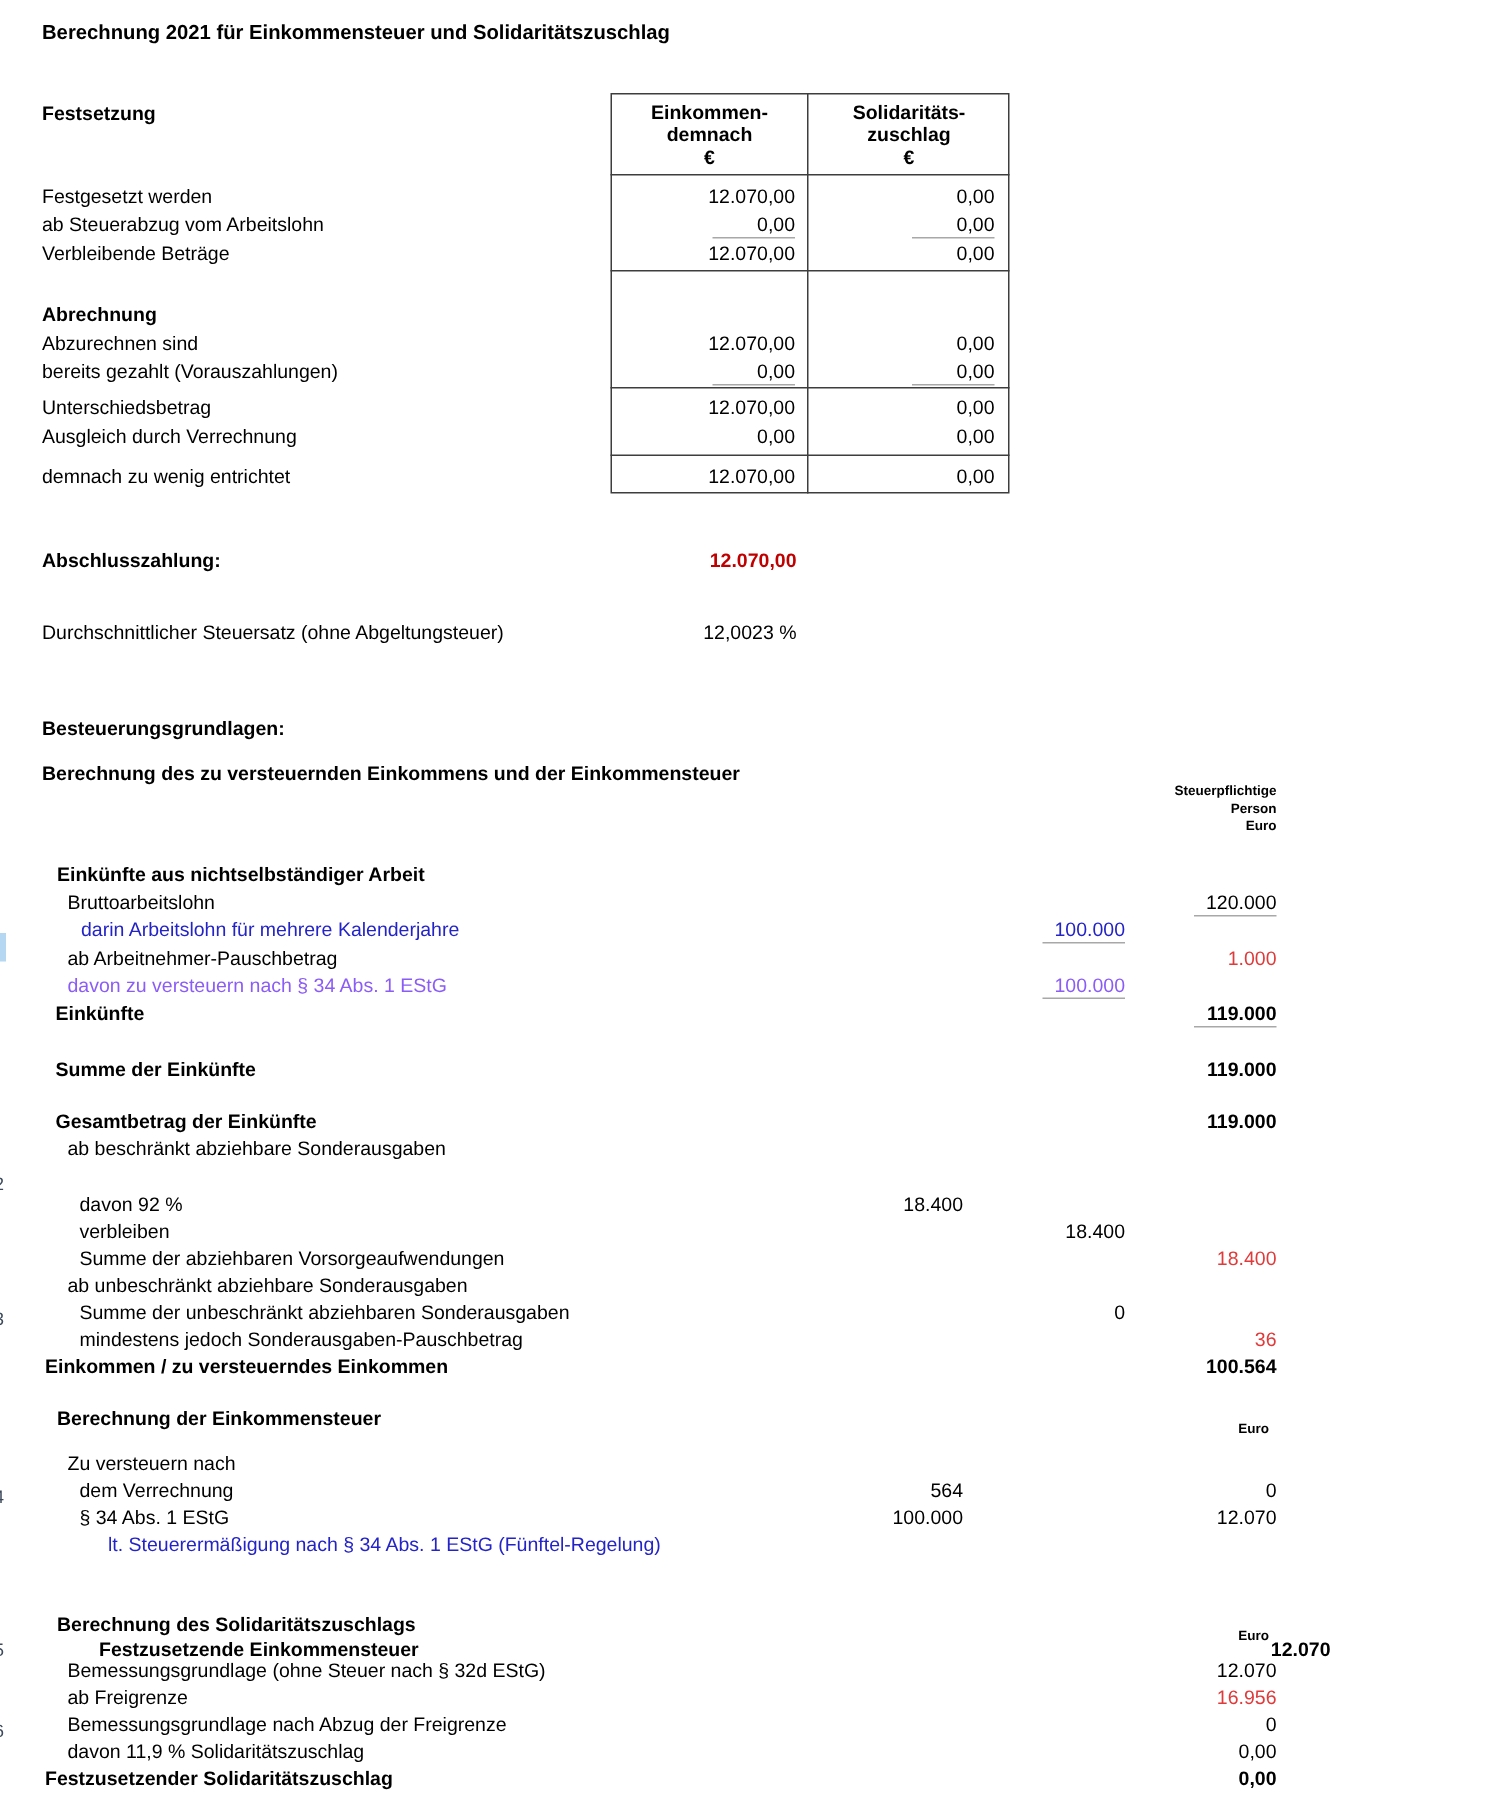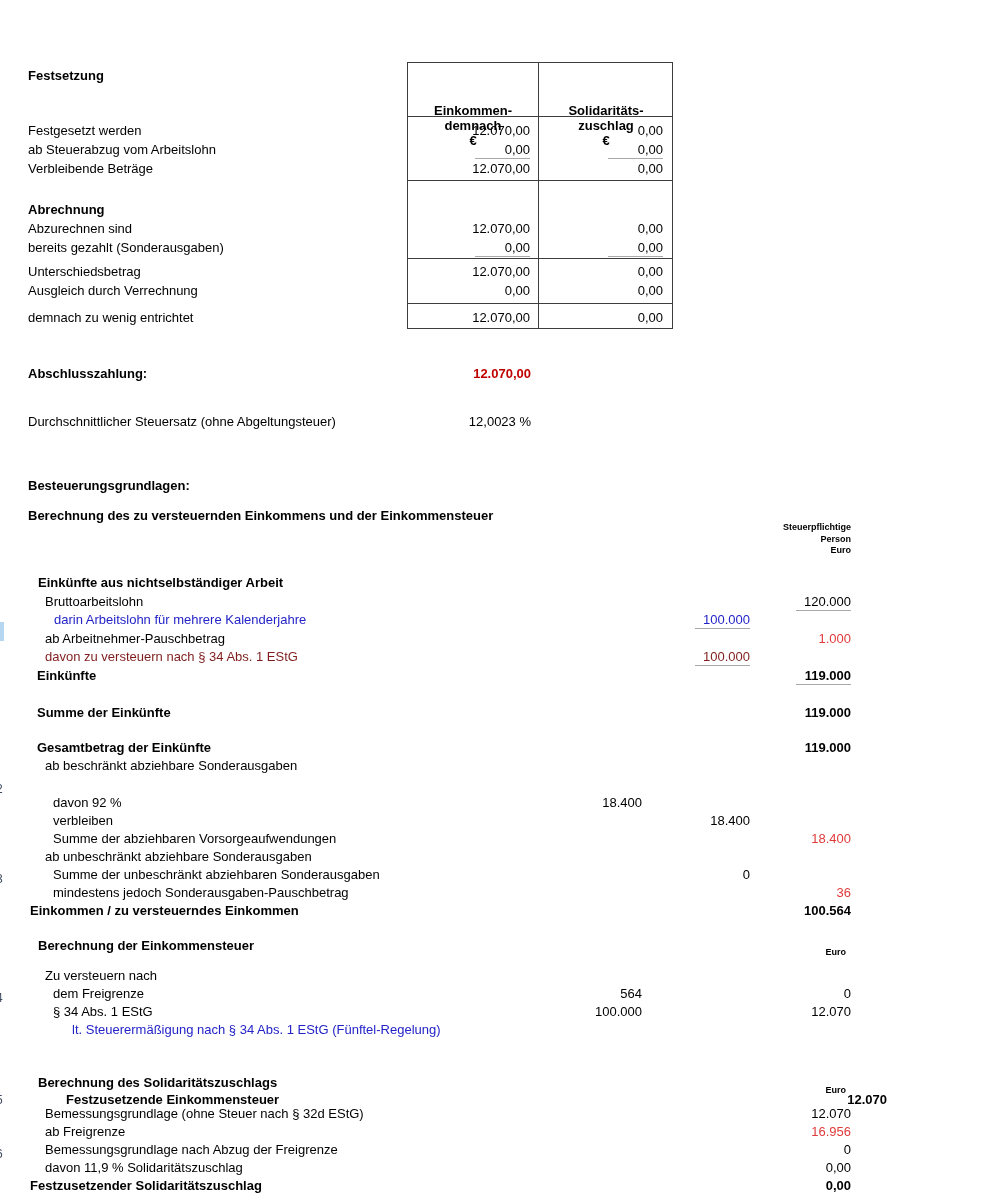--- a/index.html
+++ b/index.html
@@ -4,39 +4,40 @@
 <style>
   html,body{margin:0;padding:0;background:#fff;}
   #doc{position:relative;width:1008px;height:1200px;background:#fff;overflow:hidden;
        font-family:"Liberation Sans",sans-serif;color:#000;}
   .title{position:absolute;top:14px;left:28px;font-size:13.5px;font-weight:700;white-space:nowrap;}
   .line{position:absolute;left:0;width:100%;height:17px;font-size:13px;line-height:15px;white-space:nowrap;}
   .lab{position:absolute;top:0;}
   .val{position:absolute;top:0;text-align:right;}
   .bold{font-weight:700;}
   .blue{color:#2323c8;}
-  .green{color:#7f1d1d;}
+  .green{color:#8b5cf6;}
   .red{color:#e03a3a;}
   .redbold{color:#c00000;font-weight:700;}
   .u{display:inline-block;min-width:55px;text-align:right;border-bottom:1.5px solid #a8a8a8;padding-bottom:1px;}
   .link-u{text-decoration:underline;}
   .tborder{position:absolute;box-sizing:border-box;}
   .outer{left:407px;top:62px;width:266px;height:267px;border:1.5px solid #3d3d3d;}
   .vline{left:538px;top:62px;width:0;height:267px;border-left:1.5px solid #3d3d3d;}
   .hline{left:407px;width:266px;height:0;border-top:1.5px solid #3d3d3d;}
-  .th{position:absolute;top:67px;font-size:13px;line-height:15px;font-weight:700;text-align:center;margin-top:36px;}
+  .th{position:absolute;top:67px;font-size:13px;line-height:15px;font-weight:700;text-align:center;}
   .smallnote{position:absolute;font-size:9px;line-height:11.5px;font-weight:700;text-align:right;white-space:nowrap;}
   #person-note{top:522px;right:157px;width:110px;}
   .marker{position:absolute;left:-4px;width:12px;font-size:12px;line-height:13px;color:#3d4a5c;}
   .bluebar{position:absolute;left:0;top:622px;width:4px;height:19px;background:#b5d7f2;}
 </style>
 </head>
 <body>
 
 <div id="doc">
+  <div class="title">Berechnung 2021 für Einkommensteuer und Solidaritätszuschlag</div>
 
   <div class="tborder outer"></div>
   <div class="tborder vline"></div>
   <div class="tborder hline" style="top:116px"></div>
   <div class="tborder hline" style="top:180px"></div>
   <div class="tborder hline" style="top:258px"></div>
   <div class="tborder hline" style="top:303px"></div>
 
   <div id="person-note" class="smallnote">
       <div>Steuerpflichtige</div>
@@ -65,21 +66,21 @@
     </div>
     <div class="line bold" style="top: 202px;">
       <span class="lab" style="left: 28px;">Abrechnung</span>
     </div>
     <div class="line" style="top: 221px;">
       <span class="lab" style="left: 28px;">Abzurechnen sind</span>
       <span class="val" style="right: 478px;">12.070,00</span>
       <span class="val" style="right: 345px;">0,00</span>
     </div>
     <div class="line" style="top: 240px;">
-      <span class="lab" style="left: 28px;">bereits gezahlt (Sonderausgaben)</span>
+      <span class="lab" style="left: 28px;">bereits gezahlt (Vorauszahlungen)</span>
       <span class="val u" style="right: 478px;">0,00</span>
       <span class="val u" style="right: 345px;">0,00</span>
     </div>
     <div class="line" style="top: 264px;">
       <span class="lab" style="left: 28px;">Unterschiedsbetrag</span>
       <span class="val" style="right: 478px;">12.070,00</span>
       <span class="val" style="right: 345px;">0,00</span>
     </div>
     <div class="line" style="top: 283px;">
       <span class="lab" style="left: 28px;">Ausgleich durch Verrechnung</span>
@@ -166,21 +167,21 @@
       <span class="lab" style="left: 30px;">Einkommen / zu versteuerndes Einkommen</span>
       <span class="val bold" style="right: 157px;">100.564</span>
     </div>
     <div class="line" style="top: 968px;">
       <span class="lab" style="left: 45px;">Zu versteuern nach</span>
     </div>
     <div class="line bold" style="top: 938px;">
       <span class="lab" style="left: 38px;">Berechnung der Einkommensteuer</span>
     </div>
     <div class="line" style="top: 986px;">
-      <span class="lab" style="left: 53px;">dem Freigrenze</span>
+      <span class="lab" style="left: 53px;">dem Verrechnung</span>
       <span class="val" style="right: 366px;">564</span>
       <span class="val" style="right: 157px;">0</span>
     </div>
     <div class="line" style="top: 1004px;">
       <span class="lab" style="left: 53px;">§ 34 Abs. 1 EStG</span>
       <span class="val" style="right: 366px;">100.000</span>
       <span class="val" style="right: 157px;">12.070</span>
     </div>
     <div class="line blue link-u" style="top: 1022px;">
       <span class="lab" style="left: 72px;">lt. Steuerermäßigung nach § 34 Abs. 1 EStG (Fünftel-Regelung)</span>

